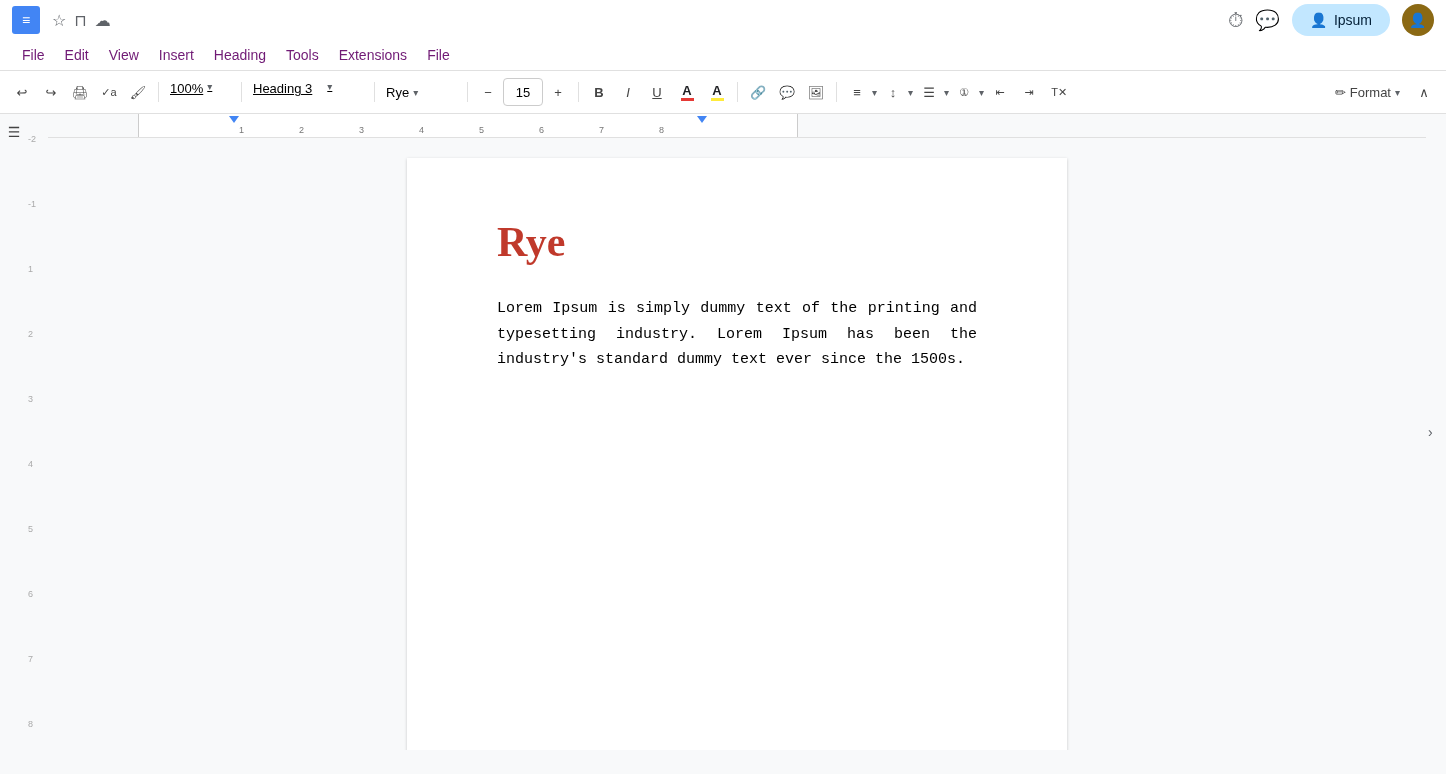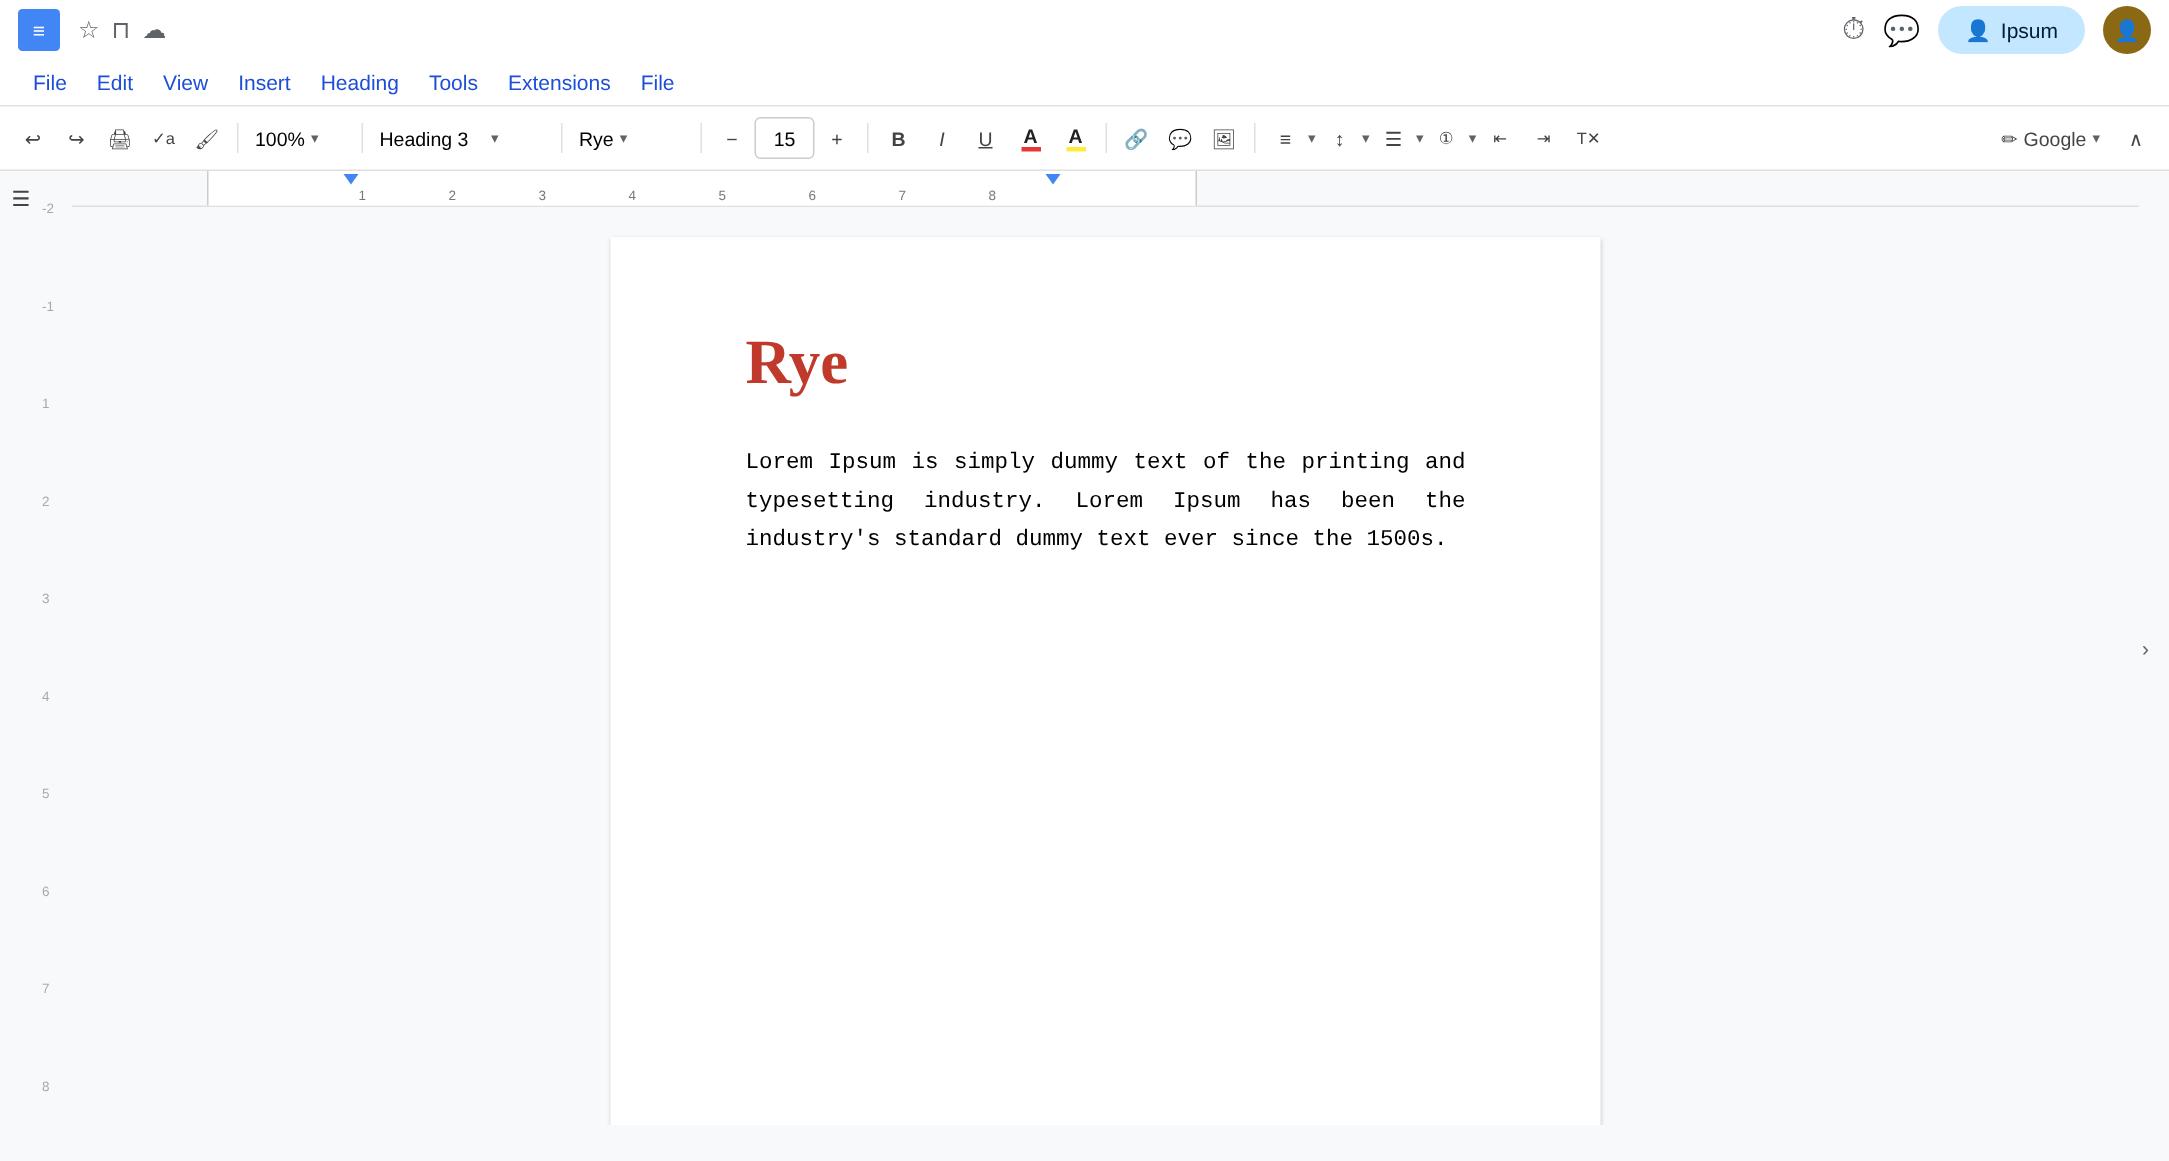--- a/index.html
+++ b/index.html
@@ -49,43 +49,44 @@
     
     .menu-bar {
       display: flex; align-items: center;
       padding: 0 12px;
       background: #fff;
       height: 30px;
       gap: 0;
     }
     .menu-item {
       padding: 4px 10px;
-      font-size: 14px; color: #1d4ed8;
+      font-size: 14px; color: #701a75;
       cursor: pointer; border-radius: 4px;
     }
 
     
     .toolbar {
       display: flex; align-items: center;
       padding: 4px 8px;
       background: #fff;
       height: 44px;
       gap: 2px;
       border-top: 1px solid #e0e0e0;
       border-bottom: 1px solid #e0e0e0;
     }
     .toolbar-divider {
       width: 1px; height: 20px; background: #e0e0e0; margin: 0 4px;
     }
     .style-select {
       border: 1px solid transparent; background: transparent;
       border-radius: 4px; padding: 3px 4px;
       font-size: 13px; cursor: pointer; height: 30px;
-      display: flex; align-items: center; gap: 4px;
+      display: flex; gap: 4px;
       min-width: 120px;
+      text-decoration: underline;
     }
     .font-select {
       border: 1px solid transparent; background: transparent;
       border-radius: 4px; padding: 3px 4px;
       font-size: 13px; cursor: pointer; height: 30px;
       display: flex; align-items: center; gap: 4px;
       min-width: 80px;
     }
     .font-size-box {
       border: 1px solid #ccc; border-radius: 4px;
@@ -312,21 +313,21 @@
     <button class="toolbar-icon-btn" style="font-size:11px;">⇤</button>
     <button class="toolbar-icon-btn" style="font-size:11px;">⇥</button>
   </div>
 
   <button class="toolbar-icon-btn" style="font-size:11px;">T✕</button>
 
   <div style="flex:1;"></div>
 
   <button class="editing-btn">
     <span>✏</span>
-    <span>Google</span>
+    <span>Format</span>
     <span class="chevron">▾</span>
   </button>
 
   <button class="toolbar-icon-btn">∧</button>
 </div>
 
 <div class="main-area">
 
   <div style="width:28px; background:#f8f9fa; display:flex; flex-direction:column; align-items:center; padding-top:10px; flex-shrink:0;">
     <span class="outline-icon">☰</span>

